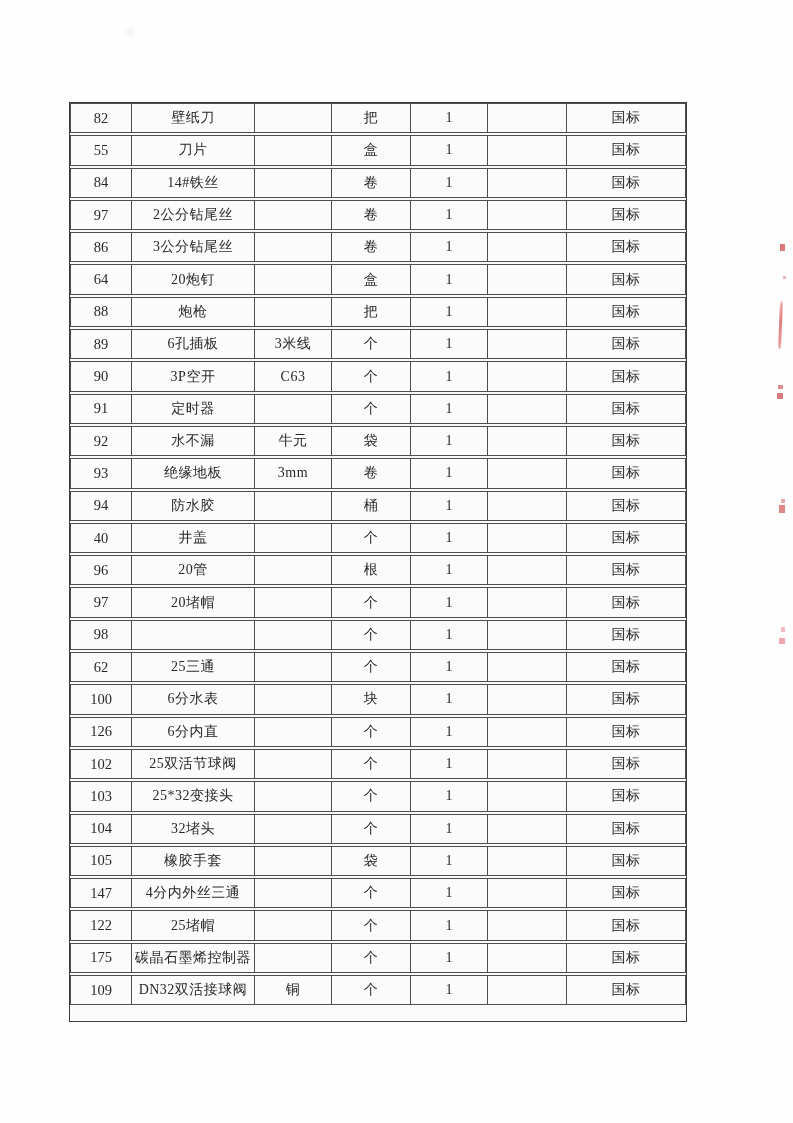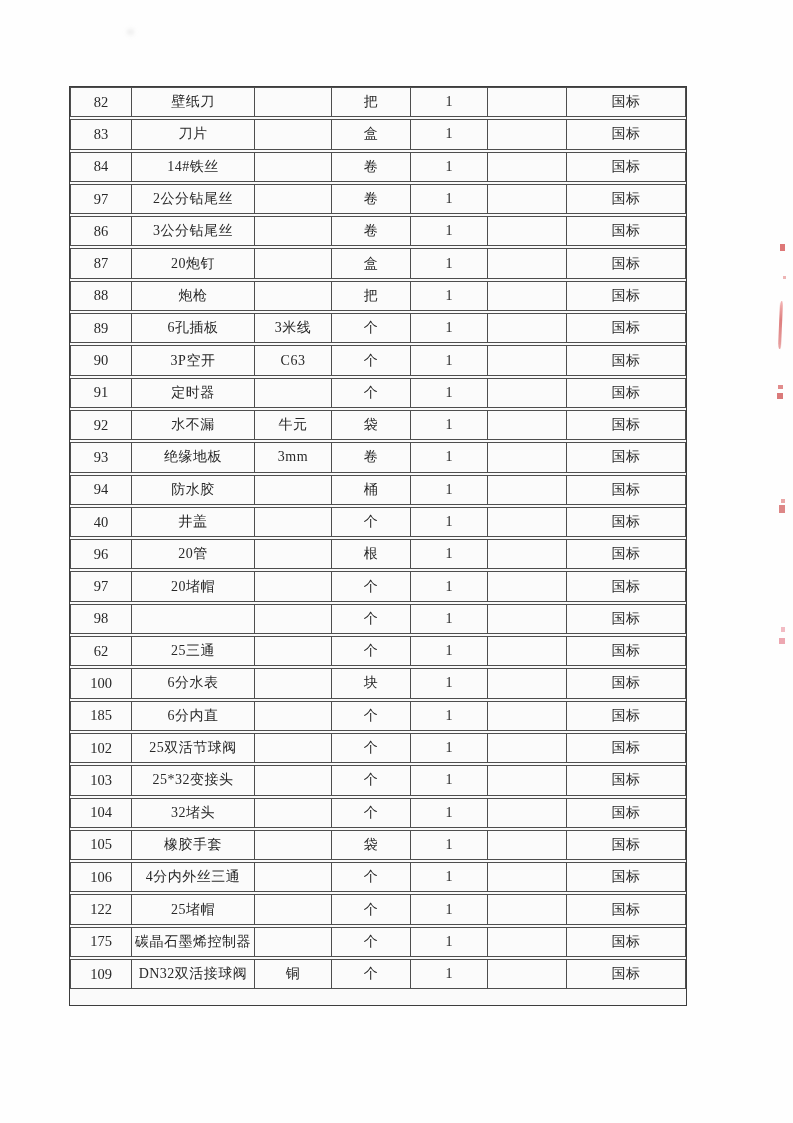--- a/index.html
+++ b/index.html
@@ -10,21 +10,21 @@
     position:relative;
     overflow:hidden;
   }
   .page{
     position:absolute;inset:0;
     background:#fefefe;
   }
   
   .materials-table{
     position:absolute;
-    left:69px;top:86px;
+    left:69px;top:102px;
     width:618px;
     border:1px solid #3c3c3c;
     box-sizing:border-box;
     background:#fdfdfd;
   }
   .t-row{
     display:flex;
     box-sizing:border-box;
     height:30.3px;
     border:1px solid #4d4d4d;
@@ -92,21 +92,21 @@
       <div class="t-row">
         <div class="t-cell c0">82</div>
         <div class="t-cell c1">壁纸刀</div>
         <div class="t-cell c2"></div>
         <div class="t-cell c3">把</div>
         <div class="t-cell c4">1</div>
         <div class="t-cell c5"></div>
         <div class="t-cell c6">国标</div>
       </div>
       <div class="t-row">
-        <div class="t-cell c0">83</div>
+        <div class="t-cell c0">55</div>
         <div class="t-cell c1">刀片</div>
         <div class="t-cell c2"></div>
         <div class="t-cell c3">盒</div>
         <div class="t-cell c4">1</div>
         <div class="t-cell c5"></div>
         <div class="t-cell c6">国标</div>
       </div>
       <div class="t-row">
         <div class="t-cell c0">84</div>
         <div class="t-cell c1">14#铁丝</div>
@@ -128,21 +128,21 @@
       <div class="t-row">
         <div class="t-cell c0">86</div>
         <div class="t-cell c1">3公分钻尾丝</div>
         <div class="t-cell c2"></div>
         <div class="t-cell c3">卷</div>
         <div class="t-cell c4">1</div>
         <div class="t-cell c5"></div>
         <div class="t-cell c6">国标</div>
       </div>
       <div class="t-row">
-        <div class="t-cell c0">87</div>
+        <div class="t-cell c0">64</div>
         <div class="t-cell c1">20炮钉</div>
         <div class="t-cell c2"></div>
         <div class="t-cell c3">盒</div>
         <div class="t-cell c4">1</div>
         <div class="t-cell c5"></div>
         <div class="t-cell c6">国标</div>
       </div>
       <div class="t-row">
         <div class="t-cell c0">88</div>
         <div class="t-cell c1">炮枪</div>
@@ -254,21 +254,21 @@
       <div class="t-row">
         <div class="t-cell c0">100</div>
         <div class="t-cell c1">6分水表</div>
         <div class="t-cell c2"></div>
         <div class="t-cell c3">块</div>
         <div class="t-cell c4">1</div>
         <div class="t-cell c5"></div>
         <div class="t-cell c6">国标</div>
       </div>
       <div class="t-row">
-        <div class="t-cell c0">185</div>
+        <div class="t-cell c0">126</div>
         <div class="t-cell c1">6分内直</div>
         <div class="t-cell c2"></div>
         <div class="t-cell c3">个</div>
         <div class="t-cell c4">1</div>
         <div class="t-cell c5"></div>
         <div class="t-cell c6">国标</div>
       </div>
       <div class="t-row">
         <div class="t-cell c0">102</div>
         <div class="t-cell c1">25双活节球阀</div>
@@ -299,21 +299,21 @@
       <div class="t-row">
         <div class="t-cell c0">105</div>
         <div class="t-cell c1">橡胶手套</div>
         <div class="t-cell c2"></div>
         <div class="t-cell c3">袋</div>
         <div class="t-cell c4">1</div>
         <div class="t-cell c5"></div>
         <div class="t-cell c6">国标</div>
       </div>
       <div class="t-row">
-        <div class="t-cell c0">106</div>
+        <div class="t-cell c0">147</div>
         <div class="t-cell c1">4分内外丝三通</div>
         <div class="t-cell c2"></div>
         <div class="t-cell c3">个</div>
         <div class="t-cell c4">1</div>
         <div class="t-cell c5"></div>
         <div class="t-cell c6">国标</div>
       </div>
       <div class="t-row">
         <div class="t-cell c0">122</div>
         <div class="t-cell c1">25堵帽</div>

